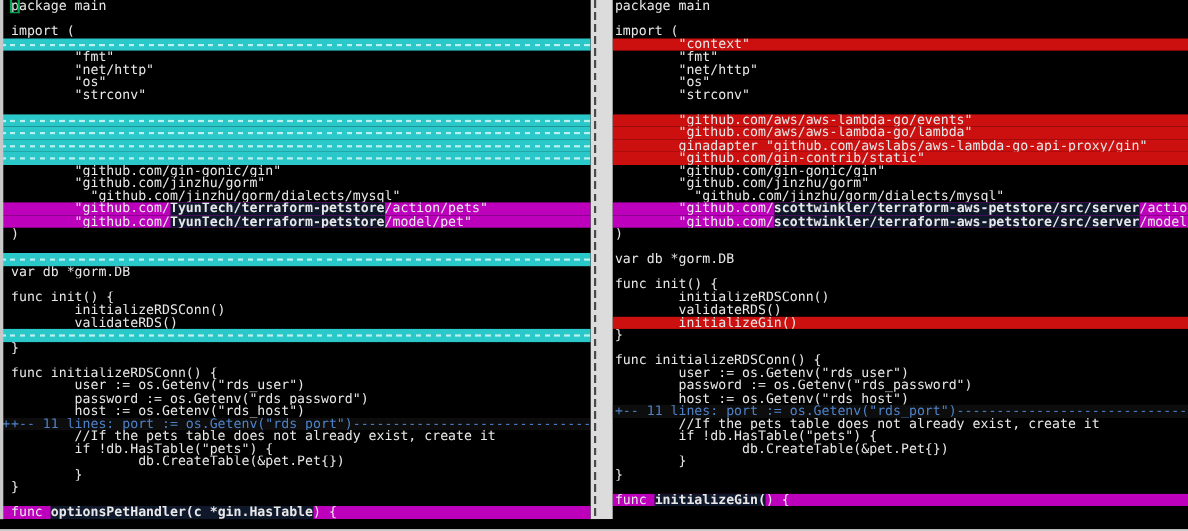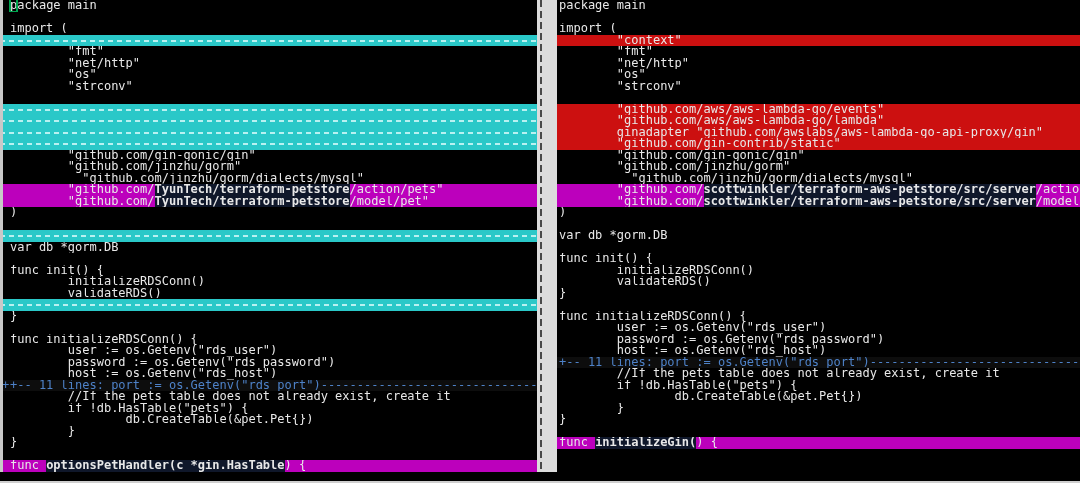--- a/index.html
+++ b/index.html
@@ -118,20 +118,21 @@
       <div class="row code"><span>        _ "github.com/jinzhu/gorm/dialects/mysql"</span></div>
       <div class="row changed"><span>        "github.com/</span><span class="difftext">scottwinkler/terraform-aws-petstore/src/server</span><span>/action/pets"</span></div>
       <div class="row changed"><span>        "github.com/</span><span class="difftext">scottwinkler/terraform-aws-petstore/src/server</span><span>/model/pet"</span></div>
       <div class="row code"><span>)</span></div>
       <div class="row blank"></div>
       <div class="row code"><span>var db *gorm.DB</span></div>
       <div class="row blank"></div>
       <div class="row code"><span>func init() {</span></div>
       <div class="row code"><span>        initializeRDSConn()</span></div>
       <div class="row code"><span>        validateRDS()</span></div>
+      <div class="row added"><span>        initializeGin()</span></div>
       <div class="row code"><span>}</span></div>
       <div class="row blank"></div>
       <div class="row code"><span>func initializeRDSConn() {</span></div>
       <div class="row code"><span>        user := os.Getenv("rds_user")</span></div>
       <div class="row code"><span>        password := os.Getenv("rds_password")</span></div>
       <div class="row code"><span>        host := os.Getenv("rds_host")</span></div>
       <div class="row fold"><span>+-- 11 lines: port := os.Getenv("rds_port")------------------------------------------------------------------------------------------------------------------------</span></div>
       <div class="row code"><span>        //If the pets table does not already exist, create it</span></div>
       <div class="row code"><span>        if !db.HasTable("pets") {</span></div>
       <div class="row code"><span>                db.CreateTable(&amp;pet.Pet{})</span></div>

